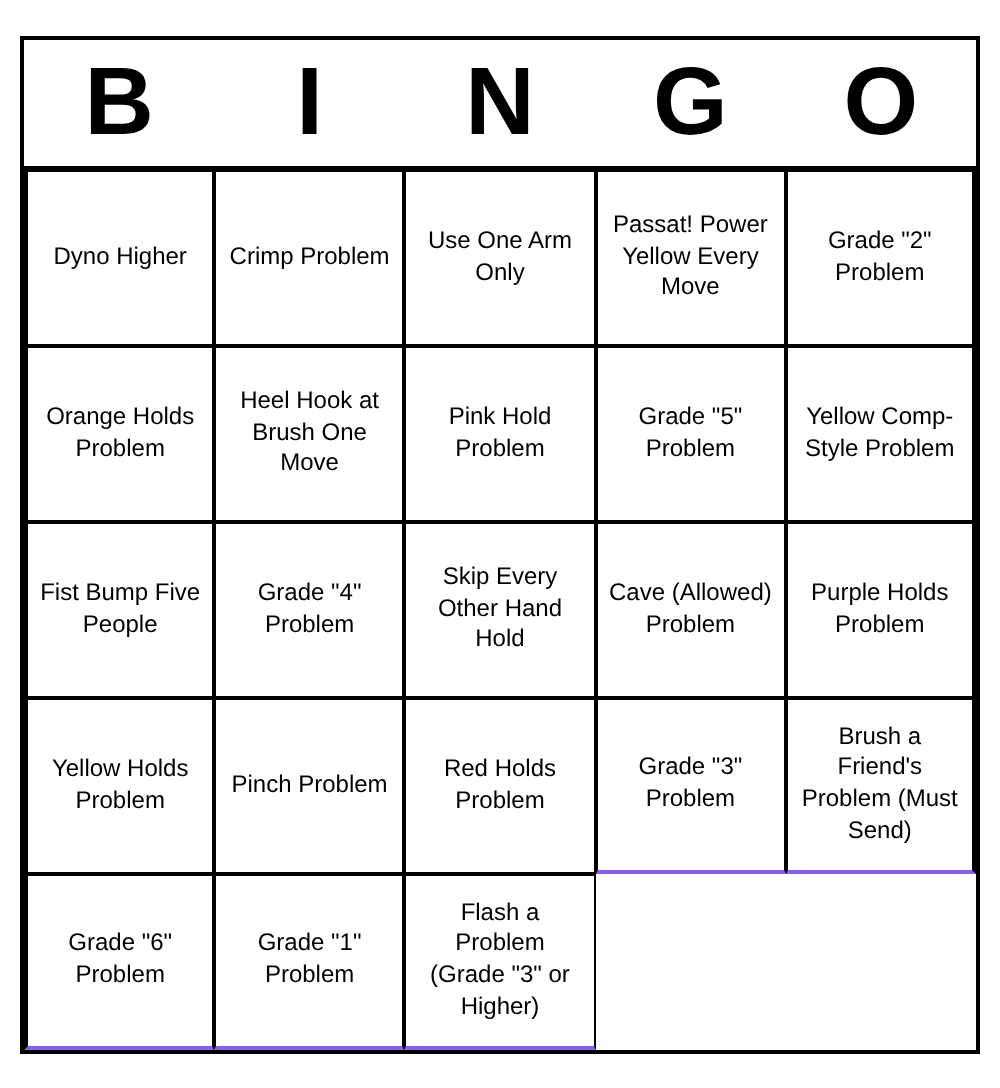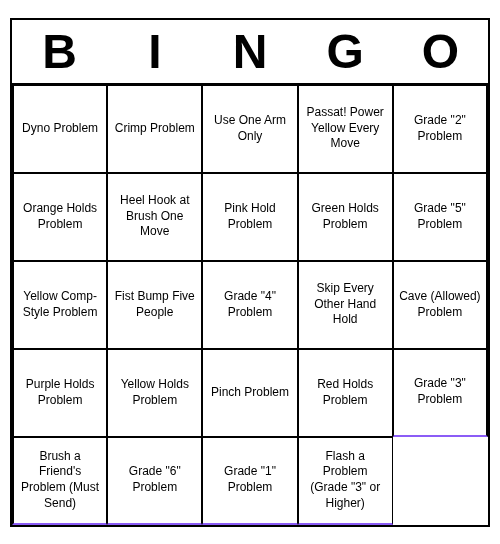--- a/index.html
+++ b/index.html
@@ -56,29 +56,28 @@
 
 <div class="bingo-card">
   <div class="bingo-header">
   <span class="bingo-header-letter">B</span>
       <span class="bingo-header-letter">I</span>
       <span class="bingo-header-letter">N</span>
       <span class="bingo-header-letter">G</span>
       <span class="bingo-header-letter">O</span>
     </div>
   <div class="bingo-grid">
-  <div class="bingo-cell">Dyno Problem</div>
+  <div class="bingo-cell">Dyno Higher</div>
       <div class="bingo-cell">Crimp Problem</div>
       <div class="bingo-cell">Use One Arm Only</div>
       <div class="bingo-cell">Passat! Power Yellow Every Move</div>
       <div class="bingo-cell">Grade "2" Problem</div>
       <div class="bingo-cell">Orange Holds Problem</div>
       <div class="bingo-cell">Heel Hook at Brush One Move</div>
       <div class="bingo-cell">Pink Hold Problem</div>
-      <div class="bingo-cell">Green Holds Problem</div>
       <div class="bingo-cell">Grade "5" Problem</div>
       <div class="bingo-cell">Yellow Comp-Style Problem</div>
       <div class="bingo-cell">Fist Bump Five People</div>
       <div class="bingo-cell">Grade "4" Problem</div>
       <div class="bingo-cell">Skip Every Other Hand Hold</div>
       <div class="bingo-cell">Cave (Allowed) Problem</div>
       <div class="bingo-cell">Purple Holds Problem</div>
       <div class="bingo-cell">Yellow Holds Problem</div>
       <div class="bingo-cell">Pinch Problem</div>
       <div class="bingo-cell">Red Holds Problem</div>

